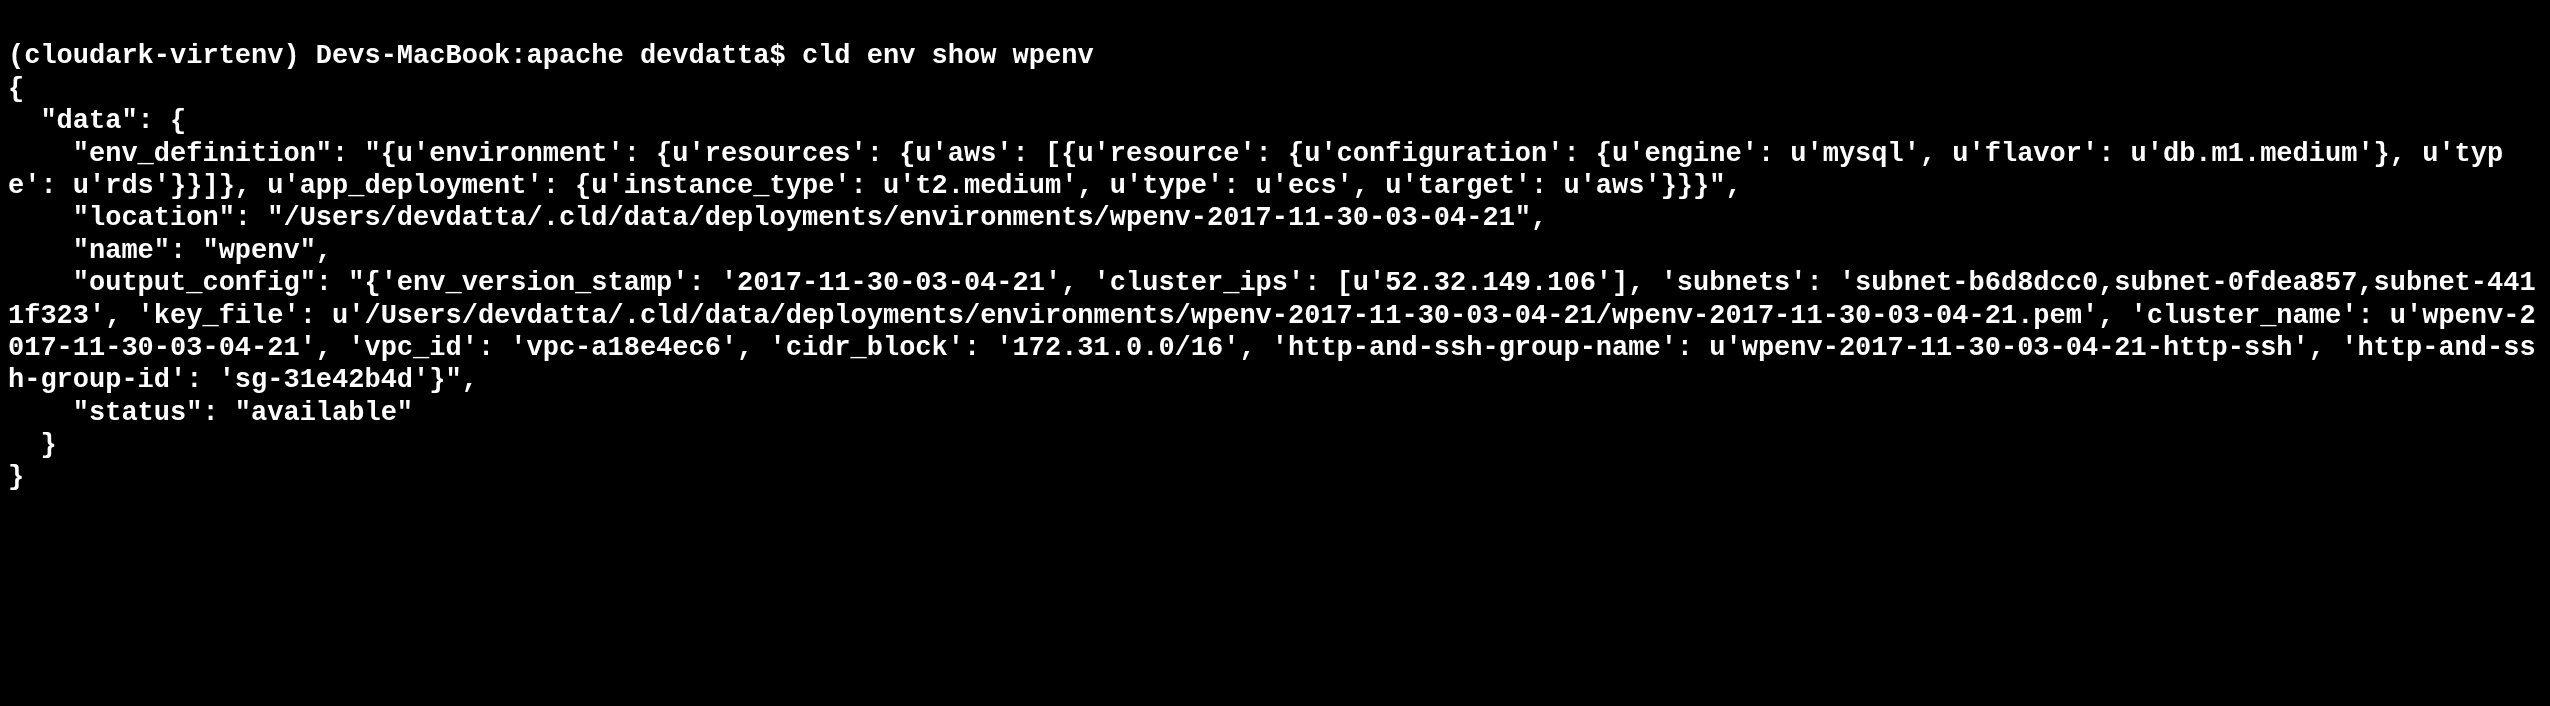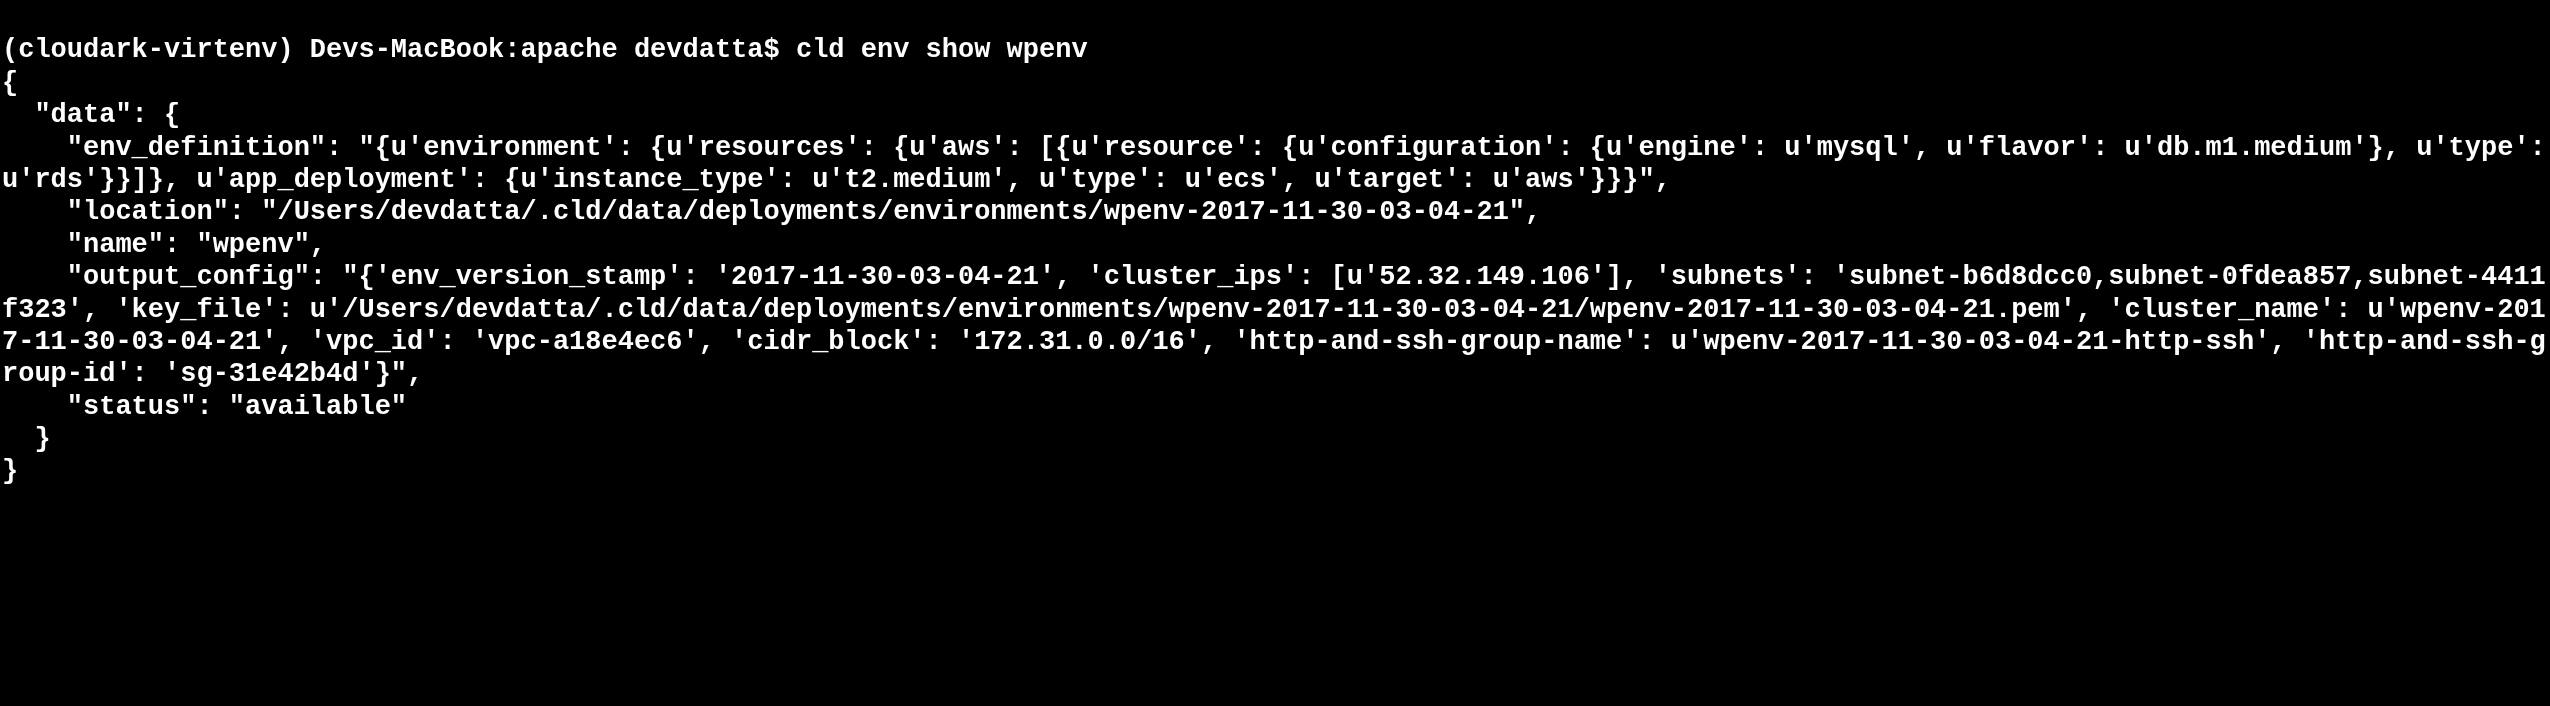--- a/index.html
+++ b/index.html
@@ -11,21 +11,21 @@
       width: 2550px;
       height: 706px;
       background: #000000;
       color: #ffffff;
       font-family: "Menlo", "Monaco", "Consolas", "Courier New", monospace;
       font-size: 27px;
       line-height: 1.2;
       overflow: hidden;
     }
     .terminal {
-      padding: 2px;
+      padding: 8px;
       white-space: pre-wrap;
       word-break: break-all;
       font-weight: bold;
     }
     .prompt-line {
       white-space: pre;
     }
   </style>
 </head>
 <body>

